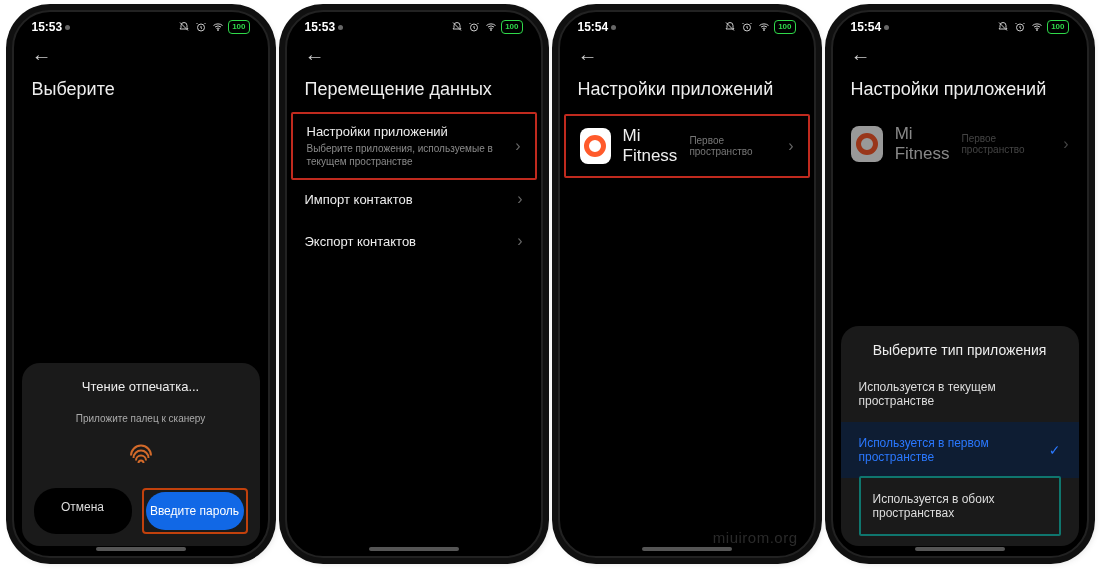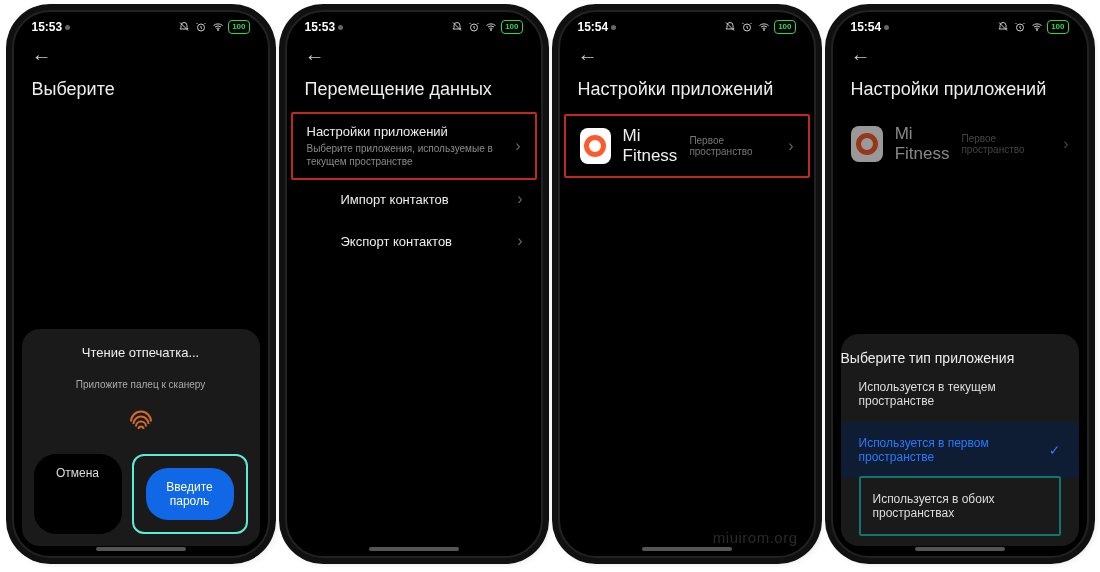--- a/index.html
+++ b/index.html
@@ -66,21 +66,20 @@
   .body-area {
     flex: 1;
     position: relative;
   }
   .list-item {
     display: flex;
     justify-content: space-between;
     align-items: center;
     padding: 12px 18px;
     gap: 10px;
-    margin-left: 36px;
   }
   .list-item.highlight {
     border: 2px solid #c02a1e;
     margin: -2px 4px;
     padding: 10px 14px;
     border-radius: 2px;
   }
   .li-text { color: #eee; font-size: 13px; }
   .li-sub { color: #8a8a8a; font-size: 10px; margin-top: 3px; line-height: 1.3; }
   .chev { color: #666; font-size: 16px; }
@@ -130,23 +129,23 @@
     flex: 1;
     padding: 12px 0;
     border-radius: 22px;
     font-size: 12px;
     text-align: center;
     cursor: pointer;
   }
   .btn-cancel { background: #000000; color: #ddd; }
   .btn-primary { background: #1168e6; color: #fff; }
   .btn-hl-wrap {
-    border: 2px solid #5eead4;
-    border-radius: 12px;
-    padding: 12px;
+    border: 2px solid #c2410c;
+    border-radius: 4px;
+    padding: 2px;
     flex: 1;
   }
   .btn-hl-wrap .btn { width: 100%; box-sizing: border-box; }
   .home-indicator {
     position: absolute;
     bottom: 5px; left: 50%;
     transform: translateX(-50%);
     width: 90px; height: 4px;
     background: #555; border-radius: 3px;
   }
@@ -160,22 +159,23 @@
   
   .type-sheet {
     position: absolute;
     left: 8px; right: 8px; bottom: 10px;
     background: #1a1a1a;
     border-radius: 18px;
     padding: 10px 0 8px;
     color: #ddd;
   }
   .type-sheet h4 {
-    margin: 6px 0 0;
+    margin: 6px 0 8px;
     font-size: 14px;
+    text-align: center;
     font-weight: 500;
     color: #eee;
   }
   .type-opt {
     display: flex;
     justify-content: space-between;
     align-items: center;
     padding: 14px 18px;
     font-size: 12px;
   }

